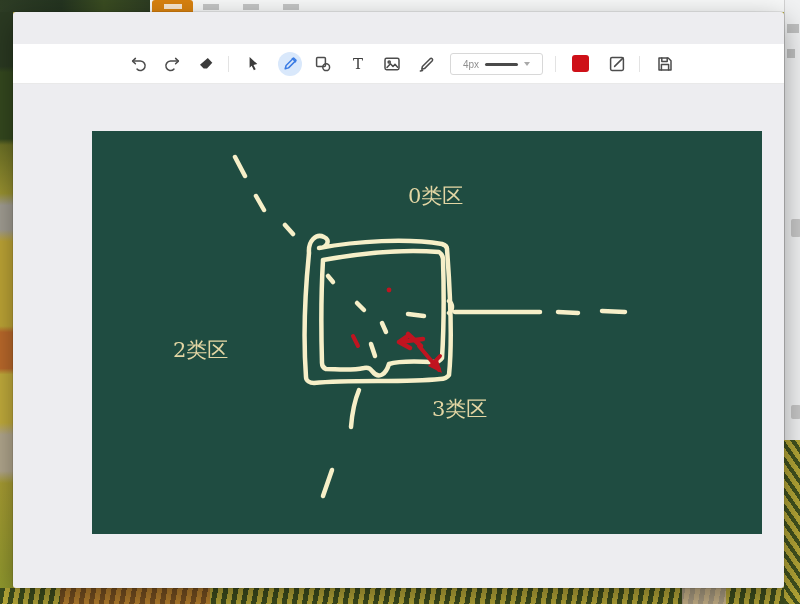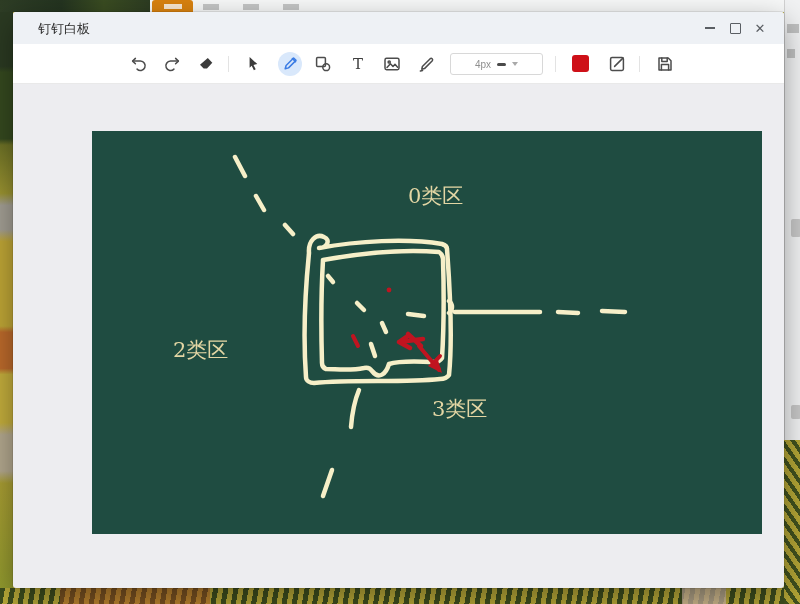--- a/index.html
+++ b/index.html
@@ -42,21 +42,21 @@
   #toolbar{left:0;top:32px;width:771px;height:40px;background:#ffffff;border-bottom:1px solid #e9e9e9;box-sizing:border-box;}
   .tool{position:absolute;top:20px;transform:translate(-50%,-50%);width:24px;height:24px;
     display:flex;align-items:center;justify-content:center;}
   .tool svg{width:20px;height:20px;}
   .tool svg *{stroke:#4c4c4c;stroke-width:1.5;fill:none;stroke-linecap:round;stroke-linejoin:round;}
   .tool svg .fill{fill:#3b3b3b;stroke:none;}
   .tdiv{position:absolute;top:12px;width:1px;height:16px;background:#e3e3e3;}
   #tool-pen{background:#d9e8fb;border-radius:50%;}
   #tool-pen svg *{stroke:#3b7ce4;}
   #dropdown{position:absolute;left:437px;top:9px;width:93px;height:22px;border:1px solid #d8d8d8;
-    border-radius:3px;background:#fff;display:flex;align-items:center;padding:0 24px;box-sizing:border-box;}
+    border-radius:3px;background:#fff;display:flex;align-items:center;padding:0 12px;box-sizing:border-box;}
   #dropdown .lbl{font-size:10px;color:#8f8f8f;}
   #dropdown .line{flex:1;height:3px;background:#4a4a4a;border-radius:2px;margin:0 6px;}
   #dropdown .caret{width:0;height:0;border-left:3.5px solid transparent;border-right:3.5px solid transparent;border-top:4px solid #a9a9a9;}
   #swatch{position:absolute;left:559px;top:11px;width:17px;height:17px;background:#ce1018;border-radius:3px;}
   #ticon-text{font-family:"DejaVu Serif",serif;font-size:15px;color:#3f3f3f;}
   
   #canvas{left:79px;top:119px;width:670px;height:403px;background:#1f4c41;}
   #canvas svg{display:block;width:618px;height:403px;}
   .zlabel{font-family:"DejaVu Serif",serif;font-size:21px;}
 </style>
@@ -82,30 +82,20 @@
 
 <div class="abs" id="sidewin">
   <div class="abs smudge" style="top:24px"></div>
   <div class="abs smudge" style="top:49px;width:8px"></div>
   <div class="abs thumb" style="top:219px;height:18px"></div>
   <div class="abs thumb" style="top:405px;height:14px"></div>
 </div>
 
 <div class="abs" id="win">
 
-  <div class="abs" id="titlebar">
-    <div class="abs" id="title">钉钉白板</div>
-    <div class="abs winctl" id="ctl-min">
-        <i></i>
-      </div>
-    <div class="abs winctl" id="ctl-max">
-        <i></i>
-      </div>
-    <div class="abs winctl" id="ctl-close">✕</div>
-  </div>
 
   <div class="abs" id="toolbar">
     <div class="tool" style="left:126px">
       <svg viewBox="0 0 20 20">
         <path d="M6.4 4.4 L3.6 7.1 L6.4 9.8"></path>
           <path d="M3.9 7.1 h7.6 a4.7 4.7 0 1 1 -3.4 8"></path>
       </svg>
       </div>
     <div class="tool" style="left:159px">
       <svg viewBox="0 0 20 20">

